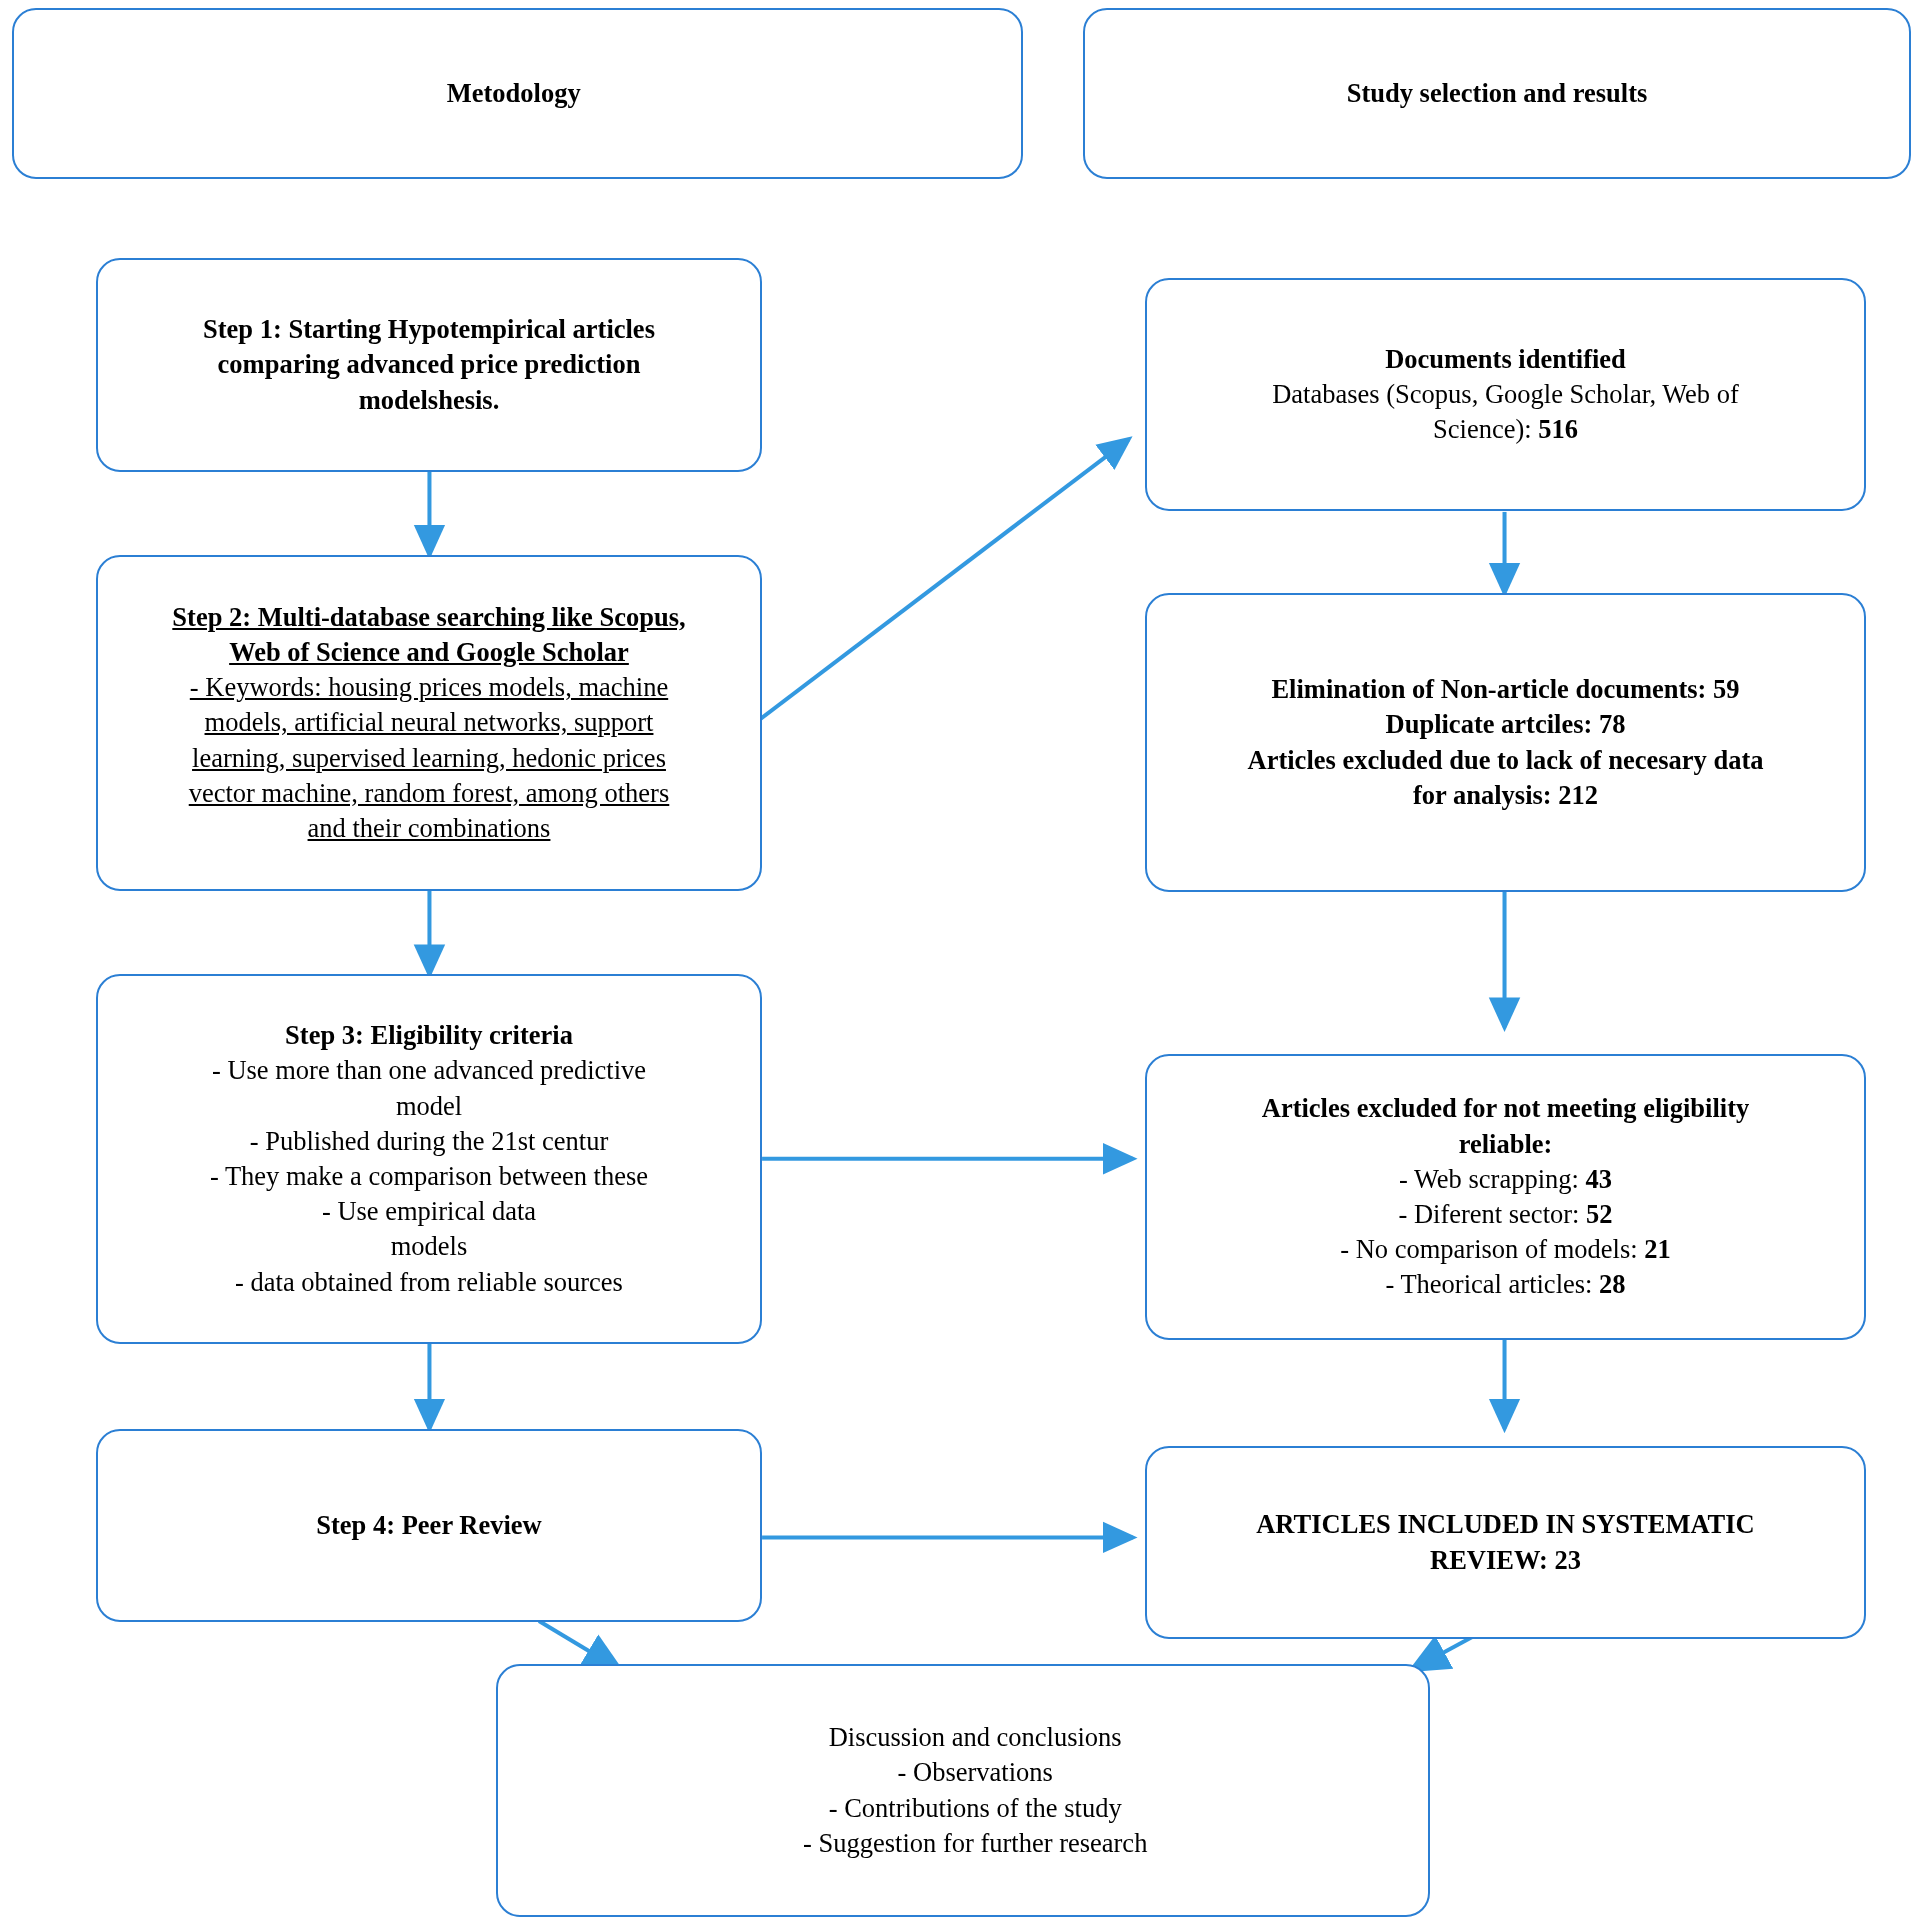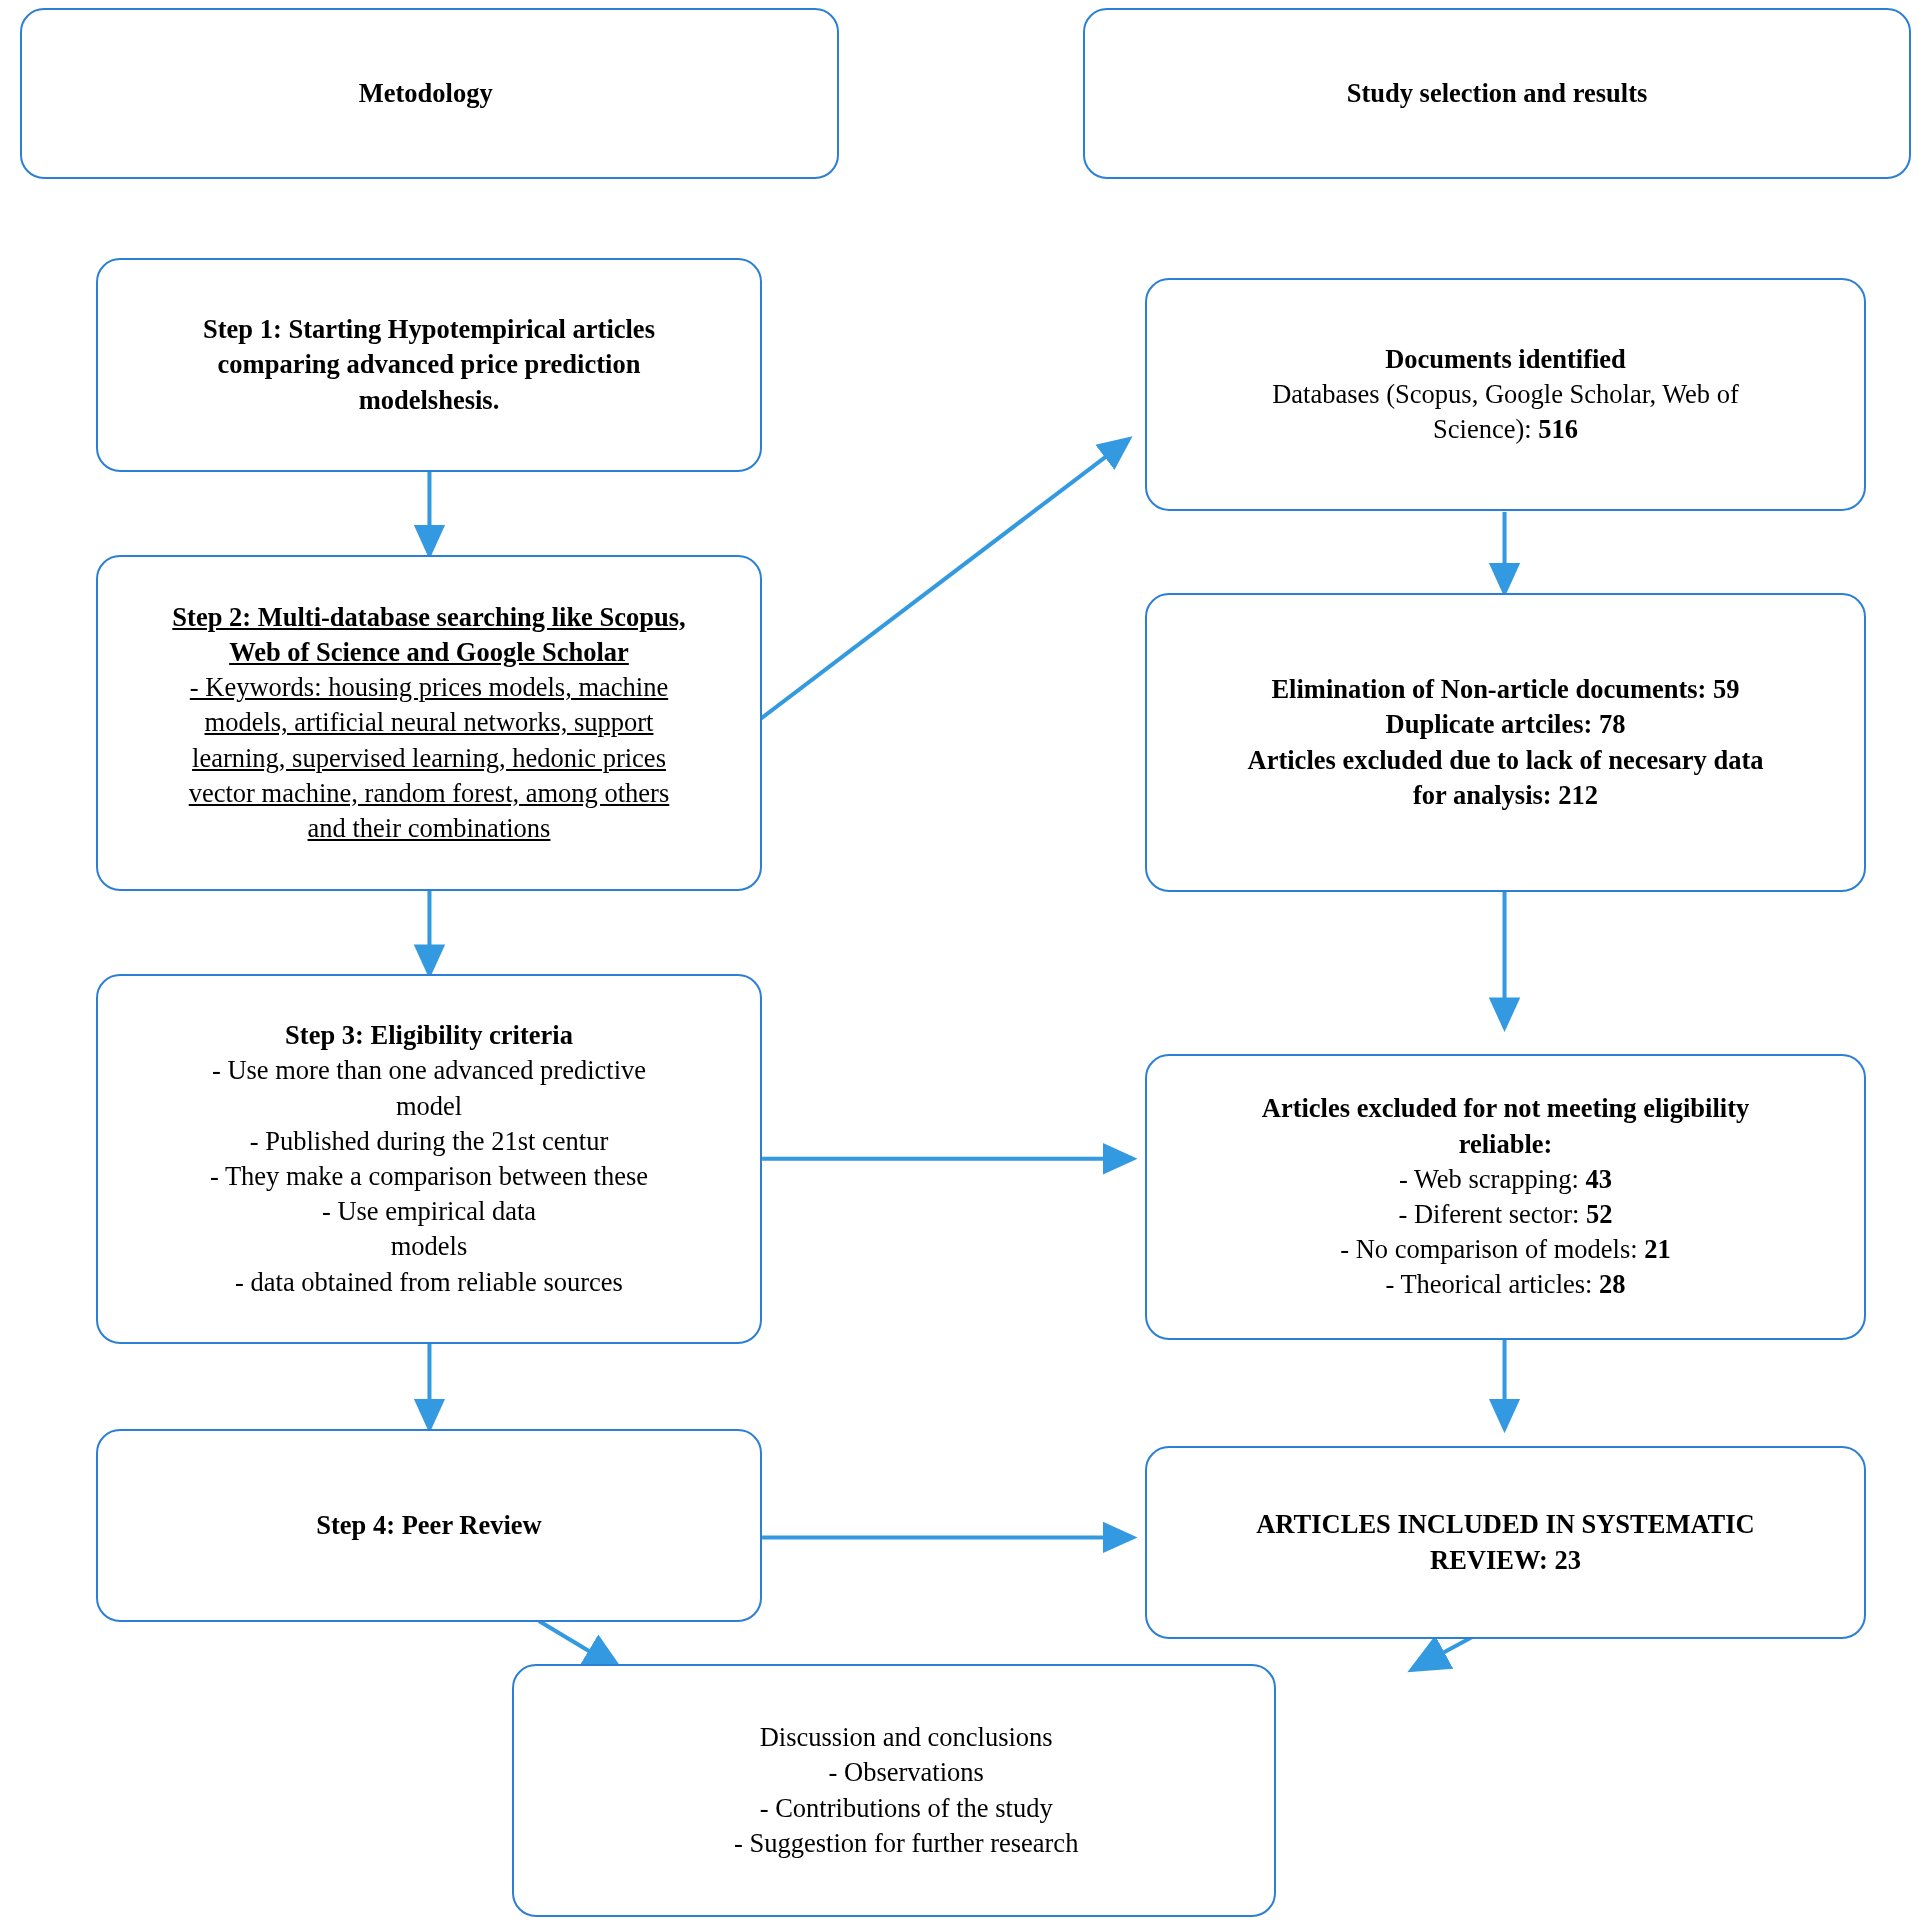--- a/index.html
+++ b/index.html
@@ -72,21 +72,21 @@
 
     <line x1="2610" y1="2278" x2="2610" y2="2478" stroke="#3399e0" stroke-width="7" marker-end="url(#ah)"></line>
 
     <line x1="1322" y1="2667" x2="1965" y2="2667" stroke="#3399e0" stroke-width="7" marker-end="url(#ah)"></line>
 
     <line x1="935" y1="2812" x2="1075" y2="2896" stroke="#3399e0" stroke-width="7" marker-end="url(#ah2)"></line>
 
     <line x1="2605" y1="2812" x2="2450" y2="2896" stroke="#3399e0" stroke-width="7" marker-end="url(#ah2)"></line>
   </svg>
 
-  <div class="node header" style="left:20px; top:8px; width:819px; height:171px;padding-left:12px;">
+  <div class="node header" style="left:12px; top:8px; width:1011px; height:171px;padding-left:12px;">
     <div class="txt">Metodology</div>
   </div>
 
   <div class="node header" style="left:1083px; top:8px; width:828px; height:171px;">
     <div class="txt">Study selection and results</div>
   </div>
 
   <div class="node bold" style="left:96px; top:258px; width:666px; height:214px;">
     <div class="txt">
       <span class="ln">Step 1: Starting Hypotempirical articles</span>
@@ -152,21 +152,21 @@
     </div>
   </div>
 
   <div class="node bold" style="left:1145px; top:1439px; width:721px; height:193px;margin-top:7px;">
     <div class="txt">
       <span class="ln">ARTICLES INCLUDED IN SYSTEMATIC</span>
       <span class="ln"><span>REVIEW: </span><span>23</span></span>
     </div>
   </div>
 
-  <div class="node" style="left:512px; top:1664px; width:764px; height:253px;padding-left:44px;">
+  <div class="node" style="left:496px; top:1664px; width:934px; height:253px;padding-left:44px;">
     <div class="txt">
       <span class="ln n">Discussion and conclusions</span>
       <span class="ln n">-      Observations</span>
       <span class="ln n">-     Contributions of the study</span>
       <span class="ln n">-    Suggestion for further research</span>
     </div>
   </div>
 
 </div>
 

